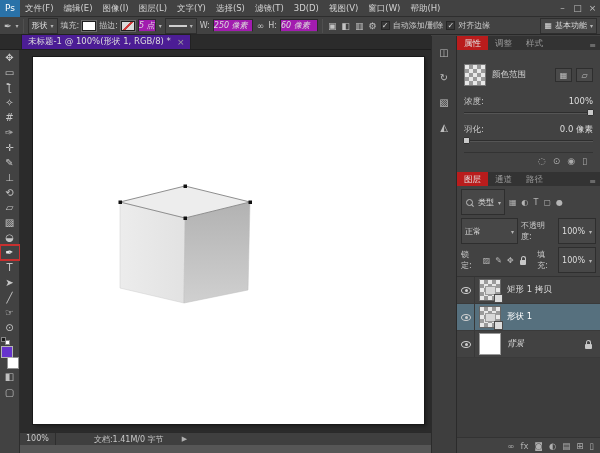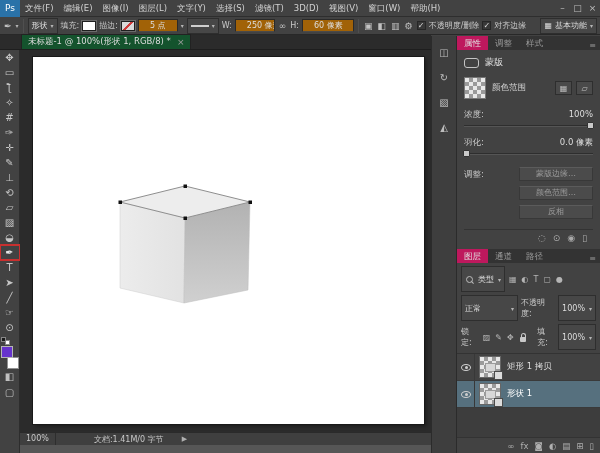--- a/index.html
+++ b/index.html
@@ -11,34 +11,34 @@
   #menubar { position:absolute; left:0; top:0; width:600px; height:17px; background:#424242; border-bottom:1px solid #2e2e2e; display:flex; align-items:center; }
   #ps-logo { width:20px; height:17px; background:#2a72a8; color:#fff; font-size:9px; display:flex; align-items:center; justify-content:center; }
   .menu-item { padding:8px 5px; line-height:16px; color:#d2d2d2; font-size:8.5px; white-space:nowrap; }
   #win-controls { margin-left:auto; display:flex; }
   .win-btn { width:15px; text-align:center; color:#bdbdbd; font-size:9px; line-height:16px; }
 
   
   #optionsbar { position:absolute; left:0; top:17px; width:600px; height:18px; background:#424242; border-bottom:1px solid #282828; display:flex; align-items:center; gap:3px; padding:0 3px; font-size:8px; white-space:nowrap; }
   .ob-sep { width:1px; height:14px; background:#333; border-right:1px solid #4f4f4f; margin:0 1px; }
   .ob-label { color:#c9c9c9; }
-  .ob-field { background:#a16207; border:1px solid #2a2a2a; border-bottom-color:#4a4a4a; height:13px; line-height:11px; padding:0 11px; color:#ddd; overflow:hidden; }
+  .ob-field { background:#a21caf; border:1px solid #2a2a2a; border-bottom-color:#4a4a4a; height:13px; line-height:11px; padding:0 0; color:#ddd; overflow:hidden;font-style:italic; }
   .ob-drop { background:#474747; border:1px solid #2e2e2e; height:16px; line-height:11px; padding:0 3px; display:flex; align-items:center; gap:3px; color:#ddd; }
   .caret { font-size:6px; color:#b5b5b5; }
   .swatch { width:14px; height:10px; border:1px solid #1f1f1f; box-shadow:0 0 0 1px #6b6b6b; }
   #fill-swatch { background:#fff; }
   #stroke-swatch { background:linear-gradient(135deg, #d9d9d9 42%, #d03a3a 42%, #d03a3a 58%, #d9d9d9 58%); }
   .ob-icon { color:#c2c2c2; font-size:9px; padding:0 1px; }
   .stroke-line { display:inline-block; width:18px; height:2px; background:#cfcfcf; }
   .checkbox { display:inline-flex; width:9px; height:9px; background:#383838; border:1px solid #262626; color:#ddd; font-size:8px; line-height:8px; align-items:center; justify-content:center; }
   #workspace { margin-left:auto; }
 
   
   #tabbar { position:absolute; left:0; top:35px; width:431px; height:15px; background:#2b2b2b; border-bottom:1px solid #1e1e1e; display:flex; align-items:flex-end; }
-  #doc-tab { margin-left:21px; height:15px; background:#14532d; border:1px solid #222; border-bottom:none; display:flex; align-items:center; padding:0 6px; font-size:8.5px; color:#dcdcdc; gap:6px; }
+  #doc-tab { margin-left:21px; height:15px; background:#4c1d95; border:1px solid #222; border-bottom:none; display:flex; align-items:center; padding:0 6px; font-size:8.5px; color:#dcdcdc; gap:6px; }
   #tab-close { color:#9f9f9f; font-size:9px; }
 
   
   #toolbar { position:absolute; left:0; top:50px; width:20px; height:403px; background:#424242; border-right:1px solid #2d2d2d; display:flex; flex-direction:column; align-items:center; }
   .tool { width:20px; height:15px; line-height:15px; text-align:center; font-size:10px; color:#c6c6c6; position:relative; }
   .tool.hl { outline:2px solid #c8302f; outline-offset:-1px; color:#e8e8e8; }
   #color-wells { position:relative; width:20px; height:30px; margin-top:4px; }
   #mini-colors { position:absolute; left:1px; top:-2px; width:9px; height:8px; }
   #mini-colors .mini-b { position:absolute; left:0; top:0; width:5px; height:5px; background:#1a1a1a; border:1px solid #888; }
   #mini-colors .mini-w { position:absolute; right:0; bottom:0; width:5px; height:5px; background:#fff; border:1px solid #888; }
@@ -59,21 +59,21 @@
   #bottomstrip { position:absolute; left:20px; top:445px; width:411px; height:8px; background:#565656; }
 
   
   #dockstrip { position:absolute; left:431px; top:36px; width:26px; height:417px; background:#3e3e3e; border-left:1px solid #2b2b2b; border-right:1px solid #2b2b2b; display:flex; flex-direction:column; align-items:center; padding-top:10px; gap:11px; }
   .dock-icon { width:16px; height:14px; text-align:center; line-height:14px; font-size:10px; color:#bdbdbd; }
 
   
   #panels { position:absolute; left:457px; top:36px; width:143px; height:417px; background:#424242; display:flex; flex-direction:column; }
   .tabs { height:14px; background:#333; display:flex; align-items:flex-end; }
   .tab { padding:0 7px; height:14px; line-height:14px; font-size:8.5px; color:#9a9a9a; }
-  .tab.active { background:#be185d; color:#e0e0e0; }
+  .tab.active { background:#b91c1c; color:#e0e0e0; }
   .panel-menu { margin-left:auto; margin-right:4px; color:#9a9a9a; font-size:8px; }
 
   #props-body { padding:6px 7px 0 7px; }
   .prow { display:flex; align-items:center; }
   #mask-panel-icon { width:15px; height:10px; border:1px solid #c4c4c4; border-radius:3px; margin-right:6px; }
   #props-title { font-size:9px; color:#e0e0e0; }
   #mask-row { margin-top:8px; }
   .checker { background-image:linear-gradient(45deg,#9a9a9a 25%,transparent 25%,transparent 75%,#9a9a9a 75%),linear-gradient(45deg,#9a9a9a 25%,#e8e8e8 25%,#e8e8e8 75%,#9a9a9a 75%); background-size:8px 8px; background-position:0 0,4px 4px; background-color:#e8e8e8; }
   #mask-thumb { width:22px; height:22px; border:1px solid #777; margin-right:6px; position:relative; }
   #mask-type { font-size:8.5px; color:#cfcfcf; }
@@ -161,28 +161,28 @@
     <span class="ob-field">5 点</span>
     <span class="caret">▾</span>
     <span class="ob-drop">
         <span class="stroke-line"></span>
         <span class="caret">▾</span>
       </span>
     <span class="ob-label">W:</span>
     <span class="ob-field" style="width:40px;">250 像素</span>
     <span class="ob-icon">∞</span>
     <span class="ob-label">H:</span>
-    <span class="ob-field" style="width:52px;">60 像素</span>
+    <span class="ob-field" style="width:38px;">60 像素</span>
     <span class="ob-sep"></span>
     <span class="ob-icon">▣</span>
     <span class="ob-icon">◧</span>
     <span class="ob-icon">▥</span>
     <span class="ob-icon">⚙</span>
     <span class="checkbox">✓</span>
-    <span class="ob-label">不透明度/删除</span>
+    <span class="ob-label">自动添加/删除</span>
     <span class="checkbox">✓</span>
     <span class="ob-label">对齐边缘</span>
     <span class="ob-drop" id="workspace">
       <span>▦</span>
       <span>基本功能</span>
         <span class="caret">▾</span>
     </span>
   </div>
 
   <div id="tabbar">
@@ -265,24 +265,20 @@
   <div id="panels">
 
     <div id="props-group">
       <div class="tabs">
         <span class="tab active">属性</span>
         <span class="tab">调整</span>
         <span class="tab">样式</span>
         <span class="panel-menu">≡</span>
       </div>
       <div id="props-body">
-        <div class="prow">
-          <span id="mask-panel-icon"></span>
-          <span id="props-title">蒙版</span>
-        </div>
         <div class="prow" id="mask-row">
           <span id="mask-thumb" class="checker"></span>
           <span id="mask-type">颜色范围</span>
           <span class="spacer"></span>
           <span class="mini-btn">▦</span>
           <span class="mini-btn">▱</span>
         </div>
         <div class="slider-head">
           <span>浓度:</span>
           <span class="val">100%</span>
@@ -290,28 +286,20 @@
         <div class="slider-track">
             <span class="slider-thumb" id="density-thumb"></span>
           </div>
         <div class="slider-head">
           <span>羽化:</span>
           <span class="val">0.0 像素</span>
         </div>
         <div class="slider-track">
             <span class="slider-thumb" id="feather-thumb"></span>
           </div>
-        <div id="refine-row">
-          <span id="refine-label">调整:</span>
-          <div id="refine-btns">
-            <div class="refine-btn">蒙版边缘…</div>
-            <div class="refine-btn">颜色范围…</div>
-            <div class="refine-btn">反相</div>
-          </div>
-        </div>
         <div id="props-footer">
           <span class="footer-icon">◌</span>
           <span class="footer-icon">⊙</span>
           <span class="footer-icon">◉</span>
           <span class="footer-icon">▯</span>
         </div>
       </div>
     </div>
 
     <div id="layers-group">
@@ -372,20 +360,28 @@
         <div class="layer-row selected">
           <span class="eye-cell">
               <span class="eye"></span>
             </span>
           <span class="layer-thumb checker">
               <span class="shape"></span>
               <span class="badge"></span>
             </span>
           <span class="layer-name">形状 1</span>
         </div>
+        <div class="layer-row">
+          <span class="eye-cell">
+              <span class="eye"></span>
+            </span>
+          <span class="layer-thumb white"></span>
+          <span class="layer-name bgname">背景</span>
+          <span class="css-lock layer-lock"></span>
+        </div>
       </div>
       <div id="layers-empty"></div>
       <div id="layers-footer">
         <span class="lf-icon">∞</span>
         <span class="lf-icon">fx</span>
         <span class="lf-icon">◙</span>
         <span class="lf-icon">◐</span>
         <span class="lf-icon">▤</span>
         <span class="lf-icon">⊞</span>
         <span class="lf-icon">▯</span>

